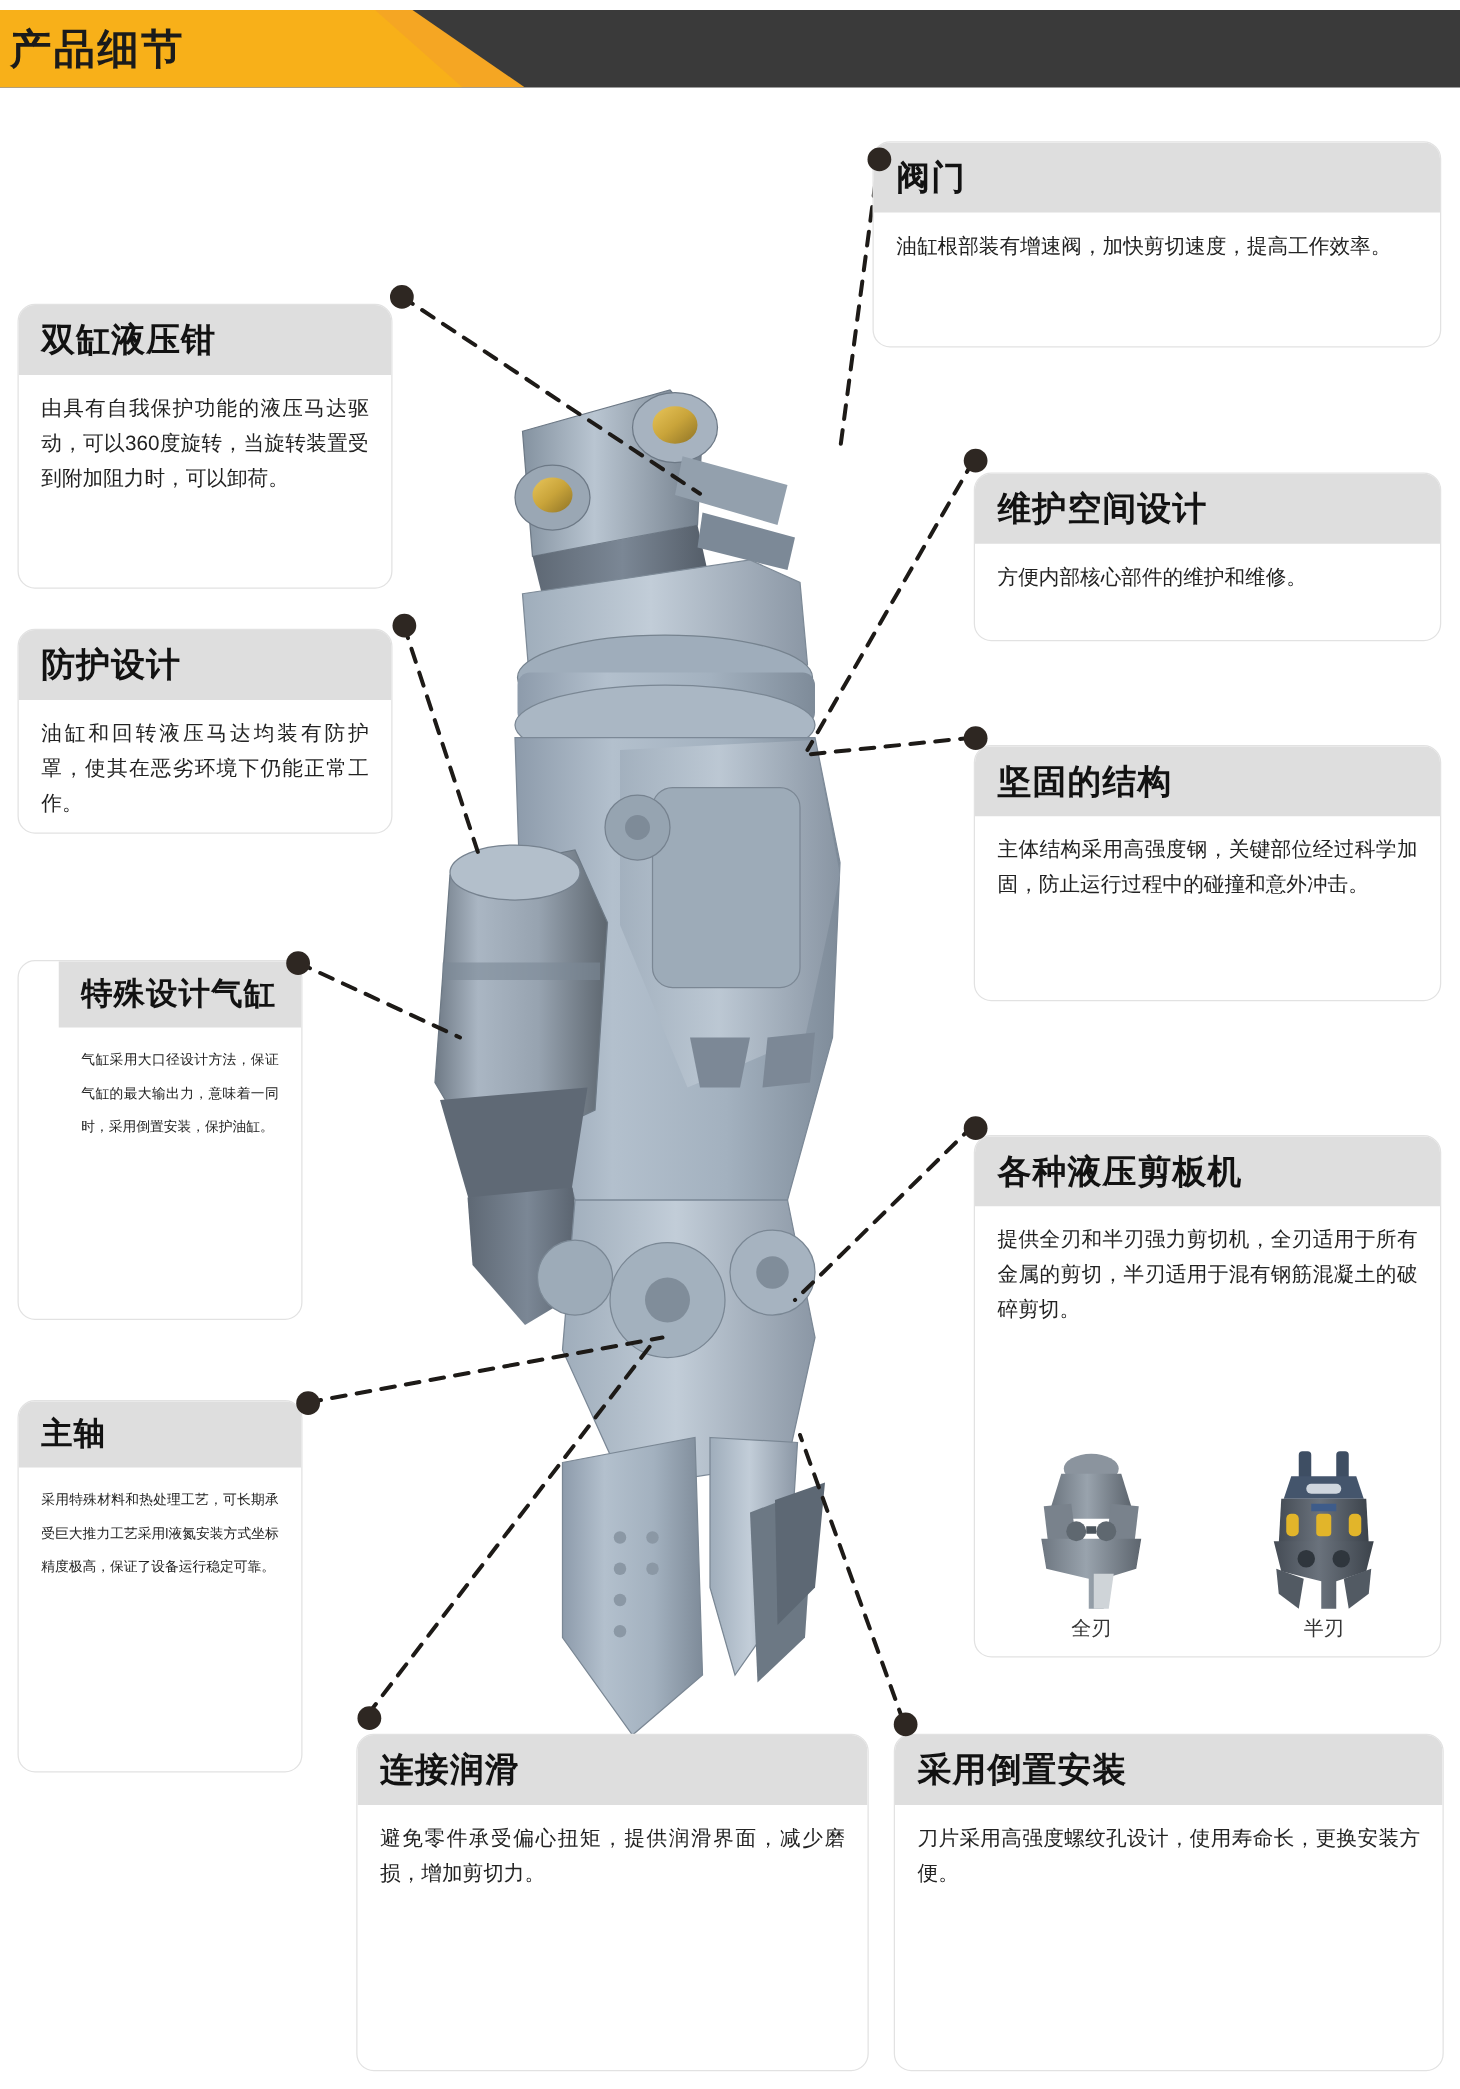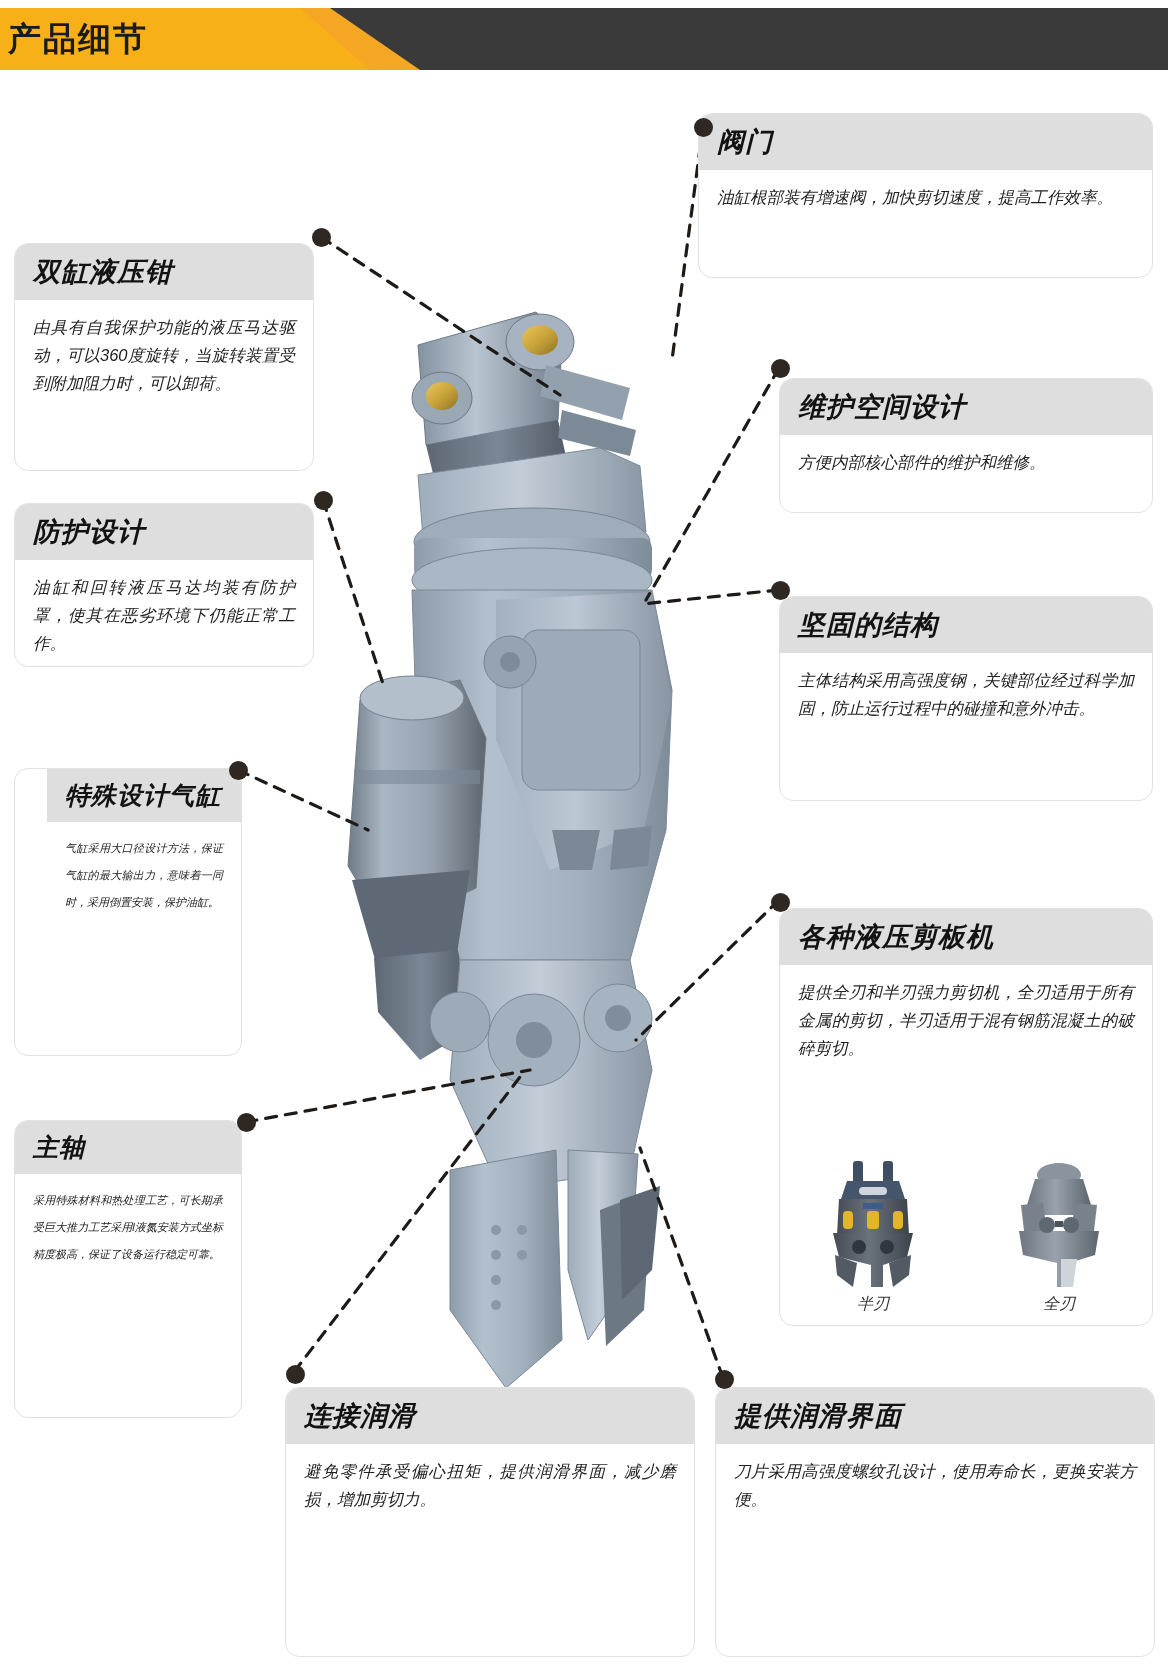--- a/index.html
+++ b/index.html
@@ -41,21 +41,20 @@
   #connectors{position:absolute;left:0;top:0;width:1168px;height:1671px;pointer-events:none;}
 
   
   .card{
     position:absolute;
     background:#ffffff;
     border:1px solid #e2e2e2;
     border-radius:14px;
     box-sizing:border-box;
     overflow:hidden;
-    font-style:italic;
   }
   .card .hd{
     background:#dedede;
     padding:9px 16px 9px 18px;
     font-size:27px;font-weight:bold;color:#121212;
     letter-spacing:1px;
     line-height:38px;
     white-space:nowrap;
   }
   .card .bd{
@@ -237,20 +236,43 @@
 <div class="card" style="left:779px;top:596px;width:374px;height:205px;">
   <div class="hd">坚固的结构</div>
   <div class="bd">主体结构采用高强度钢，关键部位经过科学加固，防止运行过程中的碰撞和意外冲击。</div>
 </div>
 <div class="dot" style="left:771px;top:581px;"></div>
 
 <div class="card" style="left:779px;top:908px;width:374px;height:418px;">
   <div class="hd">各种液压剪板机</div>
   <div class="bd">提供全刃和半刃强力剪切机，全刃适用于所有金属的剪切，半刃适用于混有钢筋混凝土的破碎剪切。</div>
   <div class="thumbs">
+    <div class="thumb">
+      <div class="pic">
+        <svg width="120" height="130" viewBox="0 0 120 130">
+          <defs>
+            <linearGradient id="tg1" x1="0" y1="0" x2="1" y2="0">
+              <stop offset="0%" stop-color="#6d7680"></stop>
+              <stop offset="45%" stop-color="#99a3ad"></stop>
+              <stop offset="100%" stop-color="#5d656e"></stop>
+            </linearGradient>
+          </defs>
+          <ellipse cx="60" cy="16" rx="22" ry="12" fill="#8b949e"></ellipse>
+          <path d="M36 20 L84 20 L92 46 L80 56 L40 56 L28 46 Z" fill="url(#tg1)"></path>
+          <path d="M22 46 L44 44 L48 74 L26 80 Z" fill="#79828c"></path>
+          <path d="M98 46 L76 44 L72 74 L94 80 Z" fill="#79828c"></path>
+          <path d="M20 72 L100 72 L96 96 L70 104 L70 128 L58 128 L58 104 L24 96 Z" fill="url(#tg1)"></path>
+          <circle cx="48" cy="66" r="8" fill="#5f6870"></circle>
+          <circle cx="72" cy="66" r="8" fill="#5f6870"></circle>
+          <rect x="56" y="62" width="8" height="6" fill="#4b545c"></rect>
+          <path d="M62 100 L78 100 L74 128 L62 128 Z" fill="#cfd4d8"></path>
+        </svg>
+      </div>
+      <div class="cap">全刃</div>
+    </div>
     <div class="thumb">
       <div class="pic">
         <svg width="120" height="130" viewBox="0 0 120 130">
           <defs>
             <linearGradient id="tg2" x1="0" y1="0" x2="1" y2="0">
               <stop offset="0%" stop-color="#454c55"></stop>
               <stop offset="45%" stop-color="#6a727c"></stop>
               <stop offset="100%" stop-color="#3c434b"></stop>
             </linearGradient>
           </defs>
@@ -265,50 +287,27 @@
           <rect x="50" y="44" width="20" height="6" fill="#3e5c8a"></rect>
           <path d="M20 74 L100 74 L94 98 L70 106 L70 128 L58 128 L58 106 L26 98 Z" fill="url(#tg2)"></path>
           <circle cx="46" cy="88" r="7" fill="#2f363d"></circle>
           <circle cx="74" cy="88" r="7" fill="#2f363d"></circle>
           <path d="M22 96 L44 104 L40 128 L24 116 Z" fill="#525a63"></path>
           <path d="M98 96 L76 104 L80 128 L96 116 Z" fill="#525a63"></path>
         </svg>
       </div>
       <div class="cap">半刃</div>
     </div>
-    <div class="thumb">
-      <div class="pic">
-        <svg width="120" height="130" viewBox="0 0 120 130">
-          <defs>
-            <linearGradient id="tg1" x1="0" y1="0" x2="1" y2="0">
-              <stop offset="0%" stop-color="#6d7680"></stop>
-              <stop offset="45%" stop-color="#99a3ad"></stop>
-              <stop offset="100%" stop-color="#5d656e"></stop>
-            </linearGradient>
-          </defs>
-          <ellipse cx="60" cy="16" rx="22" ry="12" fill="#8b949e"></ellipse>
-          <path d="M36 20 L84 20 L92 46 L80 56 L40 56 L28 46 Z" fill="url(#tg1)"></path>
-          <path d="M22 46 L44 44 L48 74 L26 80 Z" fill="#79828c"></path>
-          <path d="M98 46 L76 44 L72 74 L94 80 Z" fill="#79828c"></path>
-          <path d="M20 72 L100 72 L96 96 L70 104 L70 128 L58 128 L58 104 L24 96 Z" fill="url(#tg1)"></path>
-          <circle cx="48" cy="66" r="8" fill="#5f6870"></circle>
-          <circle cx="72" cy="66" r="8" fill="#5f6870"></circle>
-          <rect x="56" y="62" width="8" height="6" fill="#4b545c"></rect>
-          <path d="M62 100 L78 100 L74 128 L62 128 Z" fill="#cfd4d8"></path>
-        </svg>
-      </div>
-      <div class="cap">全刃</div>
-    </div>
   </div>
 </div>
 <div class="dot" style="left:771px;top:893px;"></div>
 
 <div class="card" style="left:285px;top:1387px;width:410px;height:270px;">
   <div class="hd">连接润滑</div>
   <div class="bd">避免零件承受偏心扭矩，提供润滑界面，减少磨损，增加剪切力。</div>
 </div>
 <div class="dot" style="left:286px;top:1365px;"></div>
 
 <div class="card" style="left:715px;top:1387px;width:440px;height:270px;">
-  <div class="hd">提供润滑界面</div>
+  <div class="hd">采用倒置安装</div>
   <div class="bd">刀片采用高强度螺纹孔设计，使用寿命长，更换安装方便。</div>
 </div>
 <div class="dot" style="left:715px;top:1370px;"></div>
 
 </body></html>

